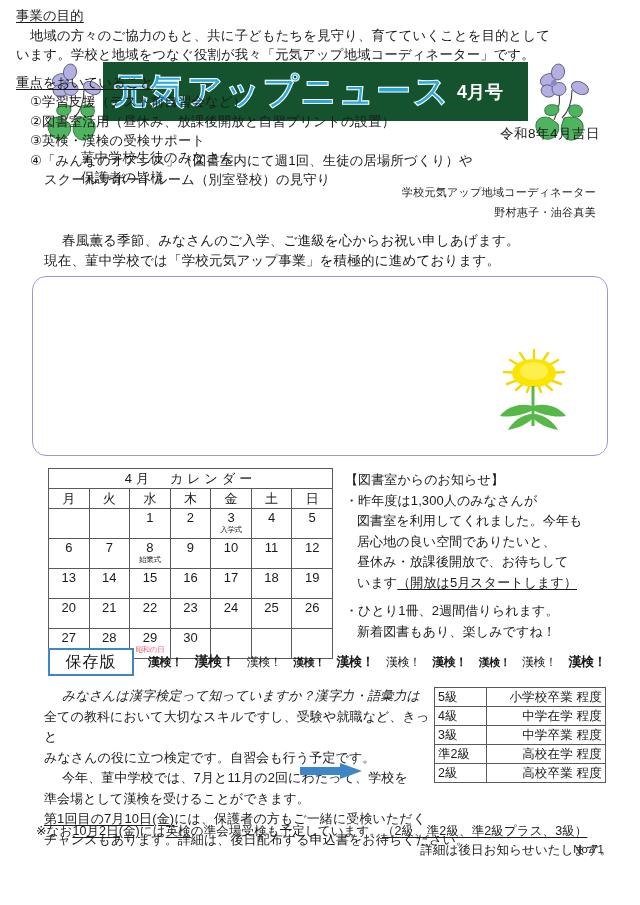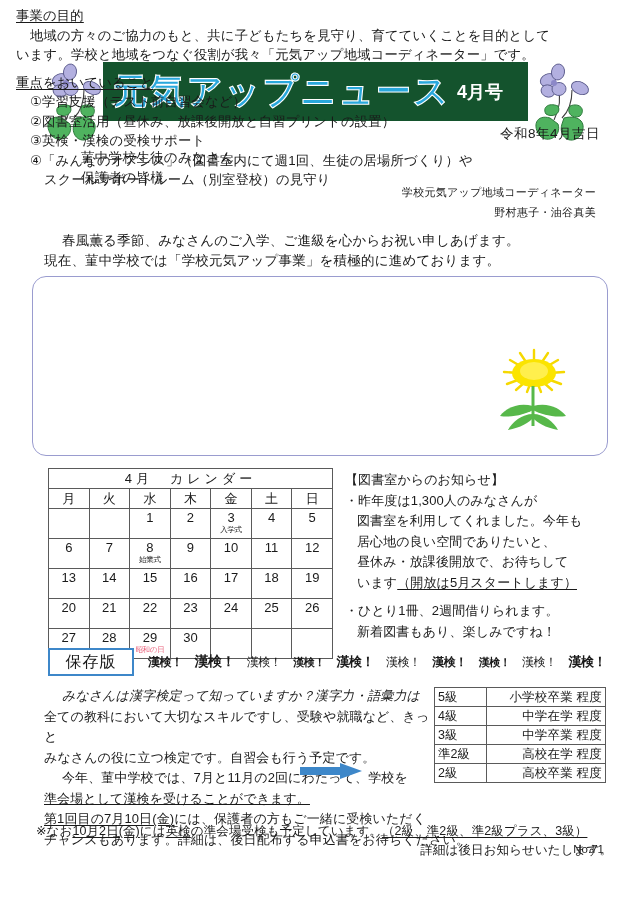--- a/index.html
+++ b/index.html
@@ -555,21 +555,21 @@
   </div>
 
   <div class="kanken-body">
     <span class="ind" style="padding-left:18px;display:block;font-style:italic;">みなさんは漢字検定って知っていますか？漢字力・語彙力は</span>
     <span>全ての教科において大切なスキルですし、受験や就職など、きっと</span>
     <span style="display:block;">みなさんの役に立つ検定です。自習会も行う予定です。</span>
   </div>
 
   <div class="kanken-body2">
     <span style="padding-left:18px;display:block;">今年、菫中学校では、7月と11月の2回にわたって、学校を</span>
-    <span style="display:block;text-decoration:underline;">準会場として漢検を受けることができます。</span>
+    <span style="display:block;">準会場として漢検を受けることができます。</span>
     <span style="display:block;"><span class="ul-line nowrap">第1回目の7月10日(金)</span><span>には、保護者の方もご一緒に受検いただく</span></span>
     <span style="display:block;">チャンスもあります。詳細は、後日配布する申込書をお待ちください。</span>
   </div>
 
   <div class="arrow">
     <svg viewBox="0 0 62 16" width="62" height="16">
       <path d="M0 4 L40 4 L40 0 L62 8 L40 16 L40 12 L0 12 Z" fill="#3d87c9"></path>
     </svg>
   </div>
 

